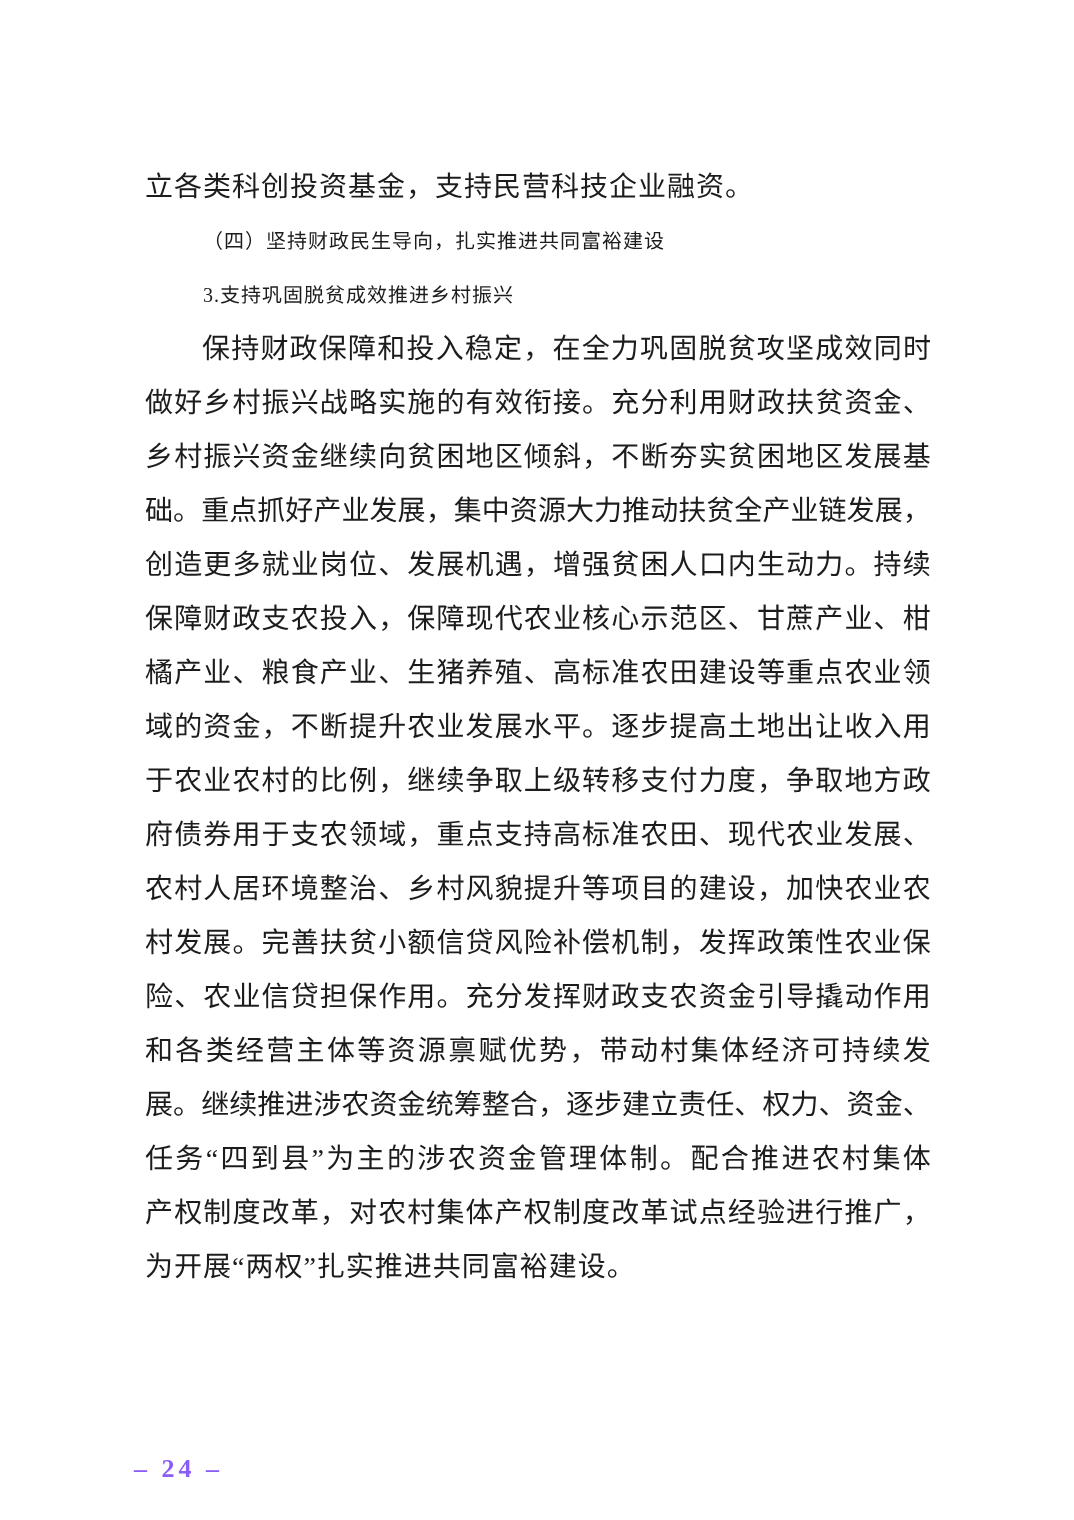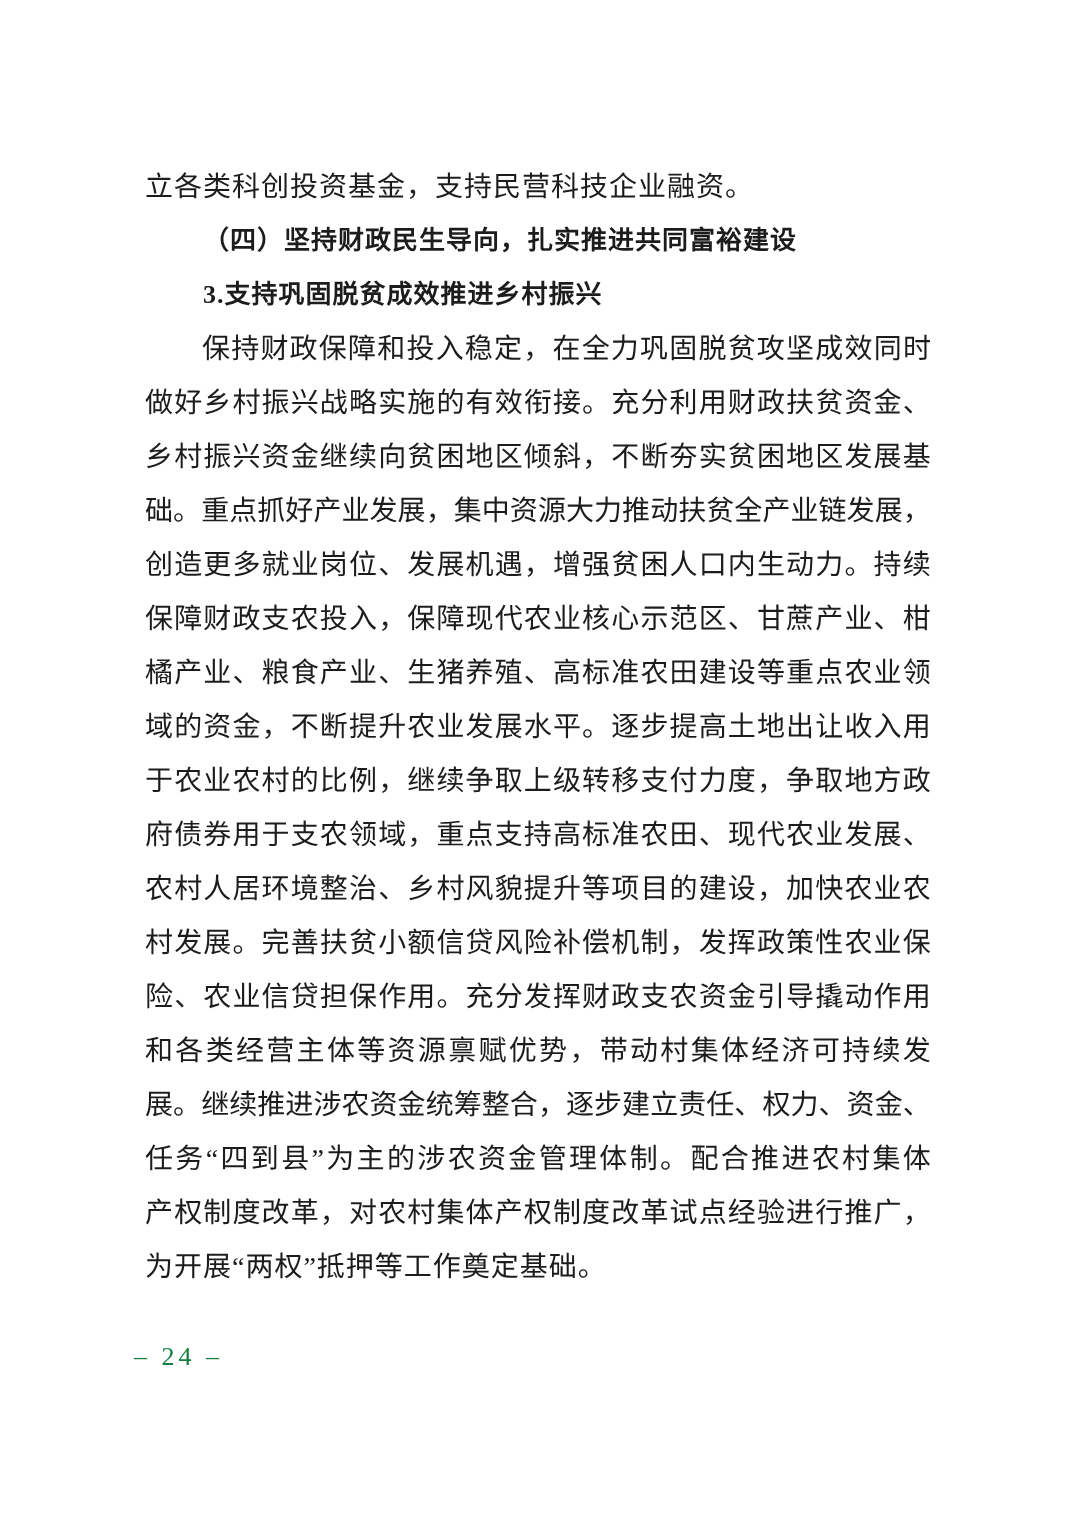--- a/index.html
+++ b/index.html
@@ -27,45 +27,46 @@
     top: 160px;
     width: 786px;
   }
   .line {
     font-size: 28px;
     line-height: 54px;
     height: 54px;
     letter-spacing: 1px;
   }
   .heading {
-    font-weight: 700;
-    font-size: 26px;
+    font-weight: 400;
+    font-size: 20px;
     padding-left: 58px;
     letter-spacing: 1px;
   }
   .indent2 {
     padding-left: 57px;
   }
   
   .just {
     display: flex;
     justify-content: space-between;
     letter-spacing: 0;
   }
   .just span {
     flex: 0 0 auto;
   }
   .pagenum {
     position: absolute;
     left: 134px;
-    top: 1340px;
+    top: 1452px;
     font-size: 26px;
     line-height: 34px;
     letter-spacing: 4px;
-    color: #15803d;
+    color: #8b5cf6;
+    font-weight: bold;
   }
 </style>
 </head>
 <body>
 
 <div class="page">
   <div class="textblock">
 
     <div class="line">立各类科创投资基金，支持民营科技企业融资。</div>
 
@@ -558,18 +559,18 @@
         <span>试</span>
         <span>点</span>
         <span>经</span>
         <span>验</span>
         <span>进</span>
         <span>行</span>
         <span>推</span>
         <span>广</span>
         <span>，</span>
       </div>
-    <div class="line">为开展“两权”抵押等工作奠定基础。</div>
+    <div class="line">为开展“两权”扎实推进共同富裕建设。</div>
 
   </div>
 
   <div class="pagenum">– 24 –</div>
 </div>
 
 </body></html>

